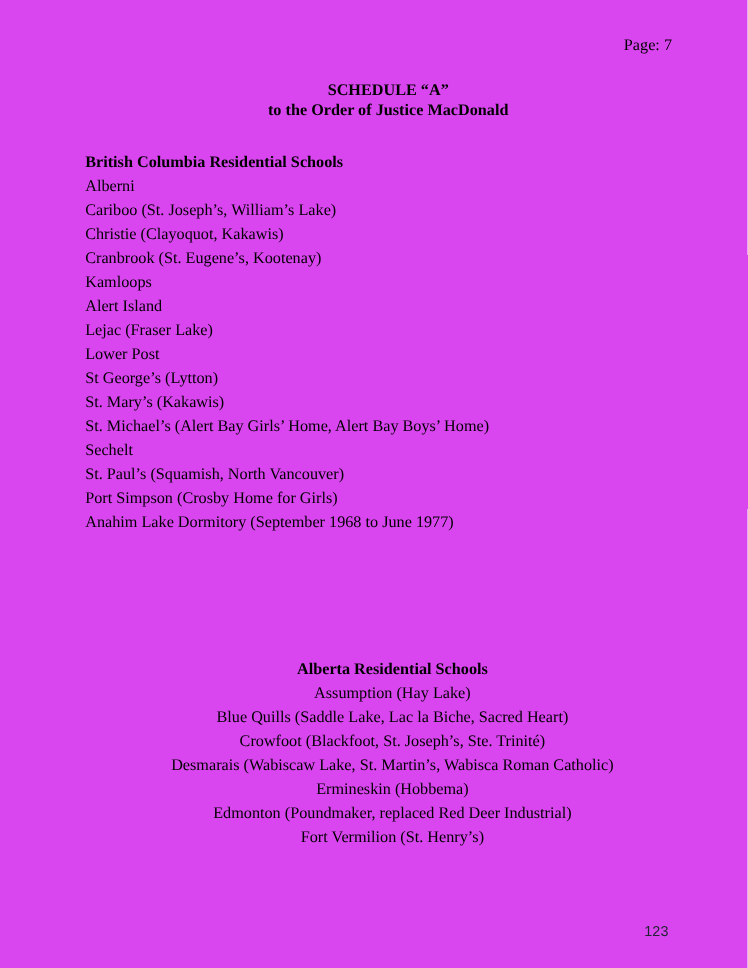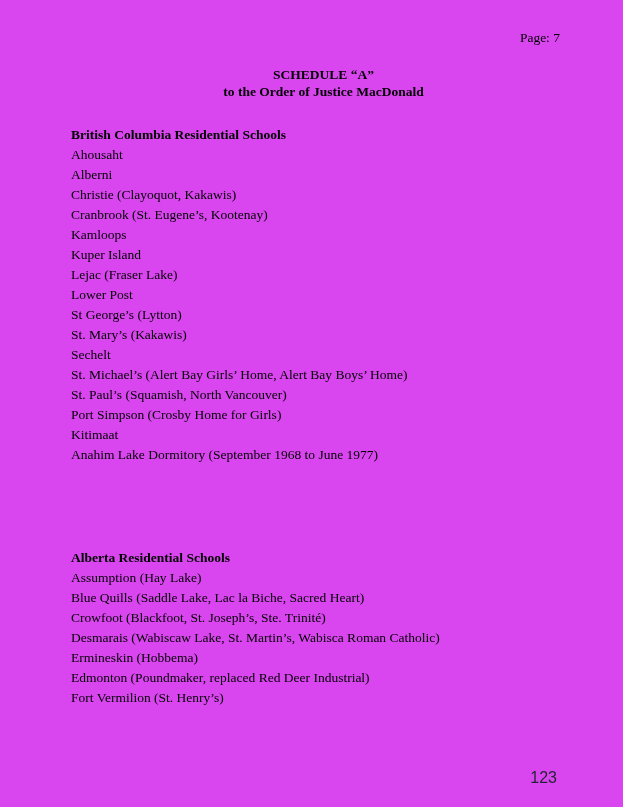--- a/index.html
+++ b/index.html
@@ -42,66 +42,65 @@
     font-size: 13.5px;
   }
   .section {
     position: absolute;
     left: 71px;
     right: 40px;
     font-size: 13.5px;
     line-height: 20px;
   }
   .section-bc { top: 125px; }
-  .section-ab { top: 548px; }
+  .section-ab { top: 548px; text-align: center; }
   .section-heading {
     font-weight: bold;
   }
   .list-item {
     white-space: nowrap;
   }
   .footer-num {
     position: absolute;
     top: 769px;
     right: 66px;
     font-family: "Liberation Sans", sans-serif;
-    font-size: 16px;
+    font-size: 12px;
     color: #1f2430;
   }
 </style>
 </head>
 <body>
 
 <div class="page">
 
   <div class="header-num">Page: 7</div>
 
   <div class="title-block">
     <div>SCHEDULE “A”</div>
     <div>to the Order of Justice MacDonald</div>
   </div>
 
 
   <div class="section section-bc">
     <div class="section-heading">British Columbia Residential Schools</div>
-    <div class="list-item">Ahousaht</div>
     <div class="list-item">Alberni</div>
+    <div class="list-item">Cariboo (St. Joseph’s, William’s Lake)</div>
     <div class="list-item">Christie (Clayoquot, Kakawis)</div>
     <div class="list-item">Cranbrook (St. Eugene’s, Kootenay)</div>
     <div class="list-item">Kamloops</div>
-    <div class="list-item">Kuper Island</div>
+    <div class="list-item">Alert Island</div>
     <div class="list-item">Lejac (Fraser Lake)</div>
     <div class="list-item">Lower Post</div>
     <div class="list-item">St George’s (Lytton)</div>
     <div class="list-item">St. Mary’s (Kakawis)</div>
+    <div class="list-item">St. Michael’s (Alert Bay Girls’ Home, Alert Bay Boys’ Home)</div>
     <div class="list-item">Sechelt</div>
-    <div class="list-item">St. Michael’s (Alert Bay Girls’ Home, Alert Bay Boys’ Home)</div>
     <div class="list-item">St. Paul’s (Squamish, North Vancouver)</div>
     <div class="list-item">Port Simpson (Crosby Home for Girls)</div>
-    <div class="list-item">Kitimaat</div>
     <div class="list-item">Anahim Lake Dormitory (September 1968 to June 1977)</div>
   </div>
 
   <div class="section section-ab">
     <div class="section-heading">Alberta Residential Schools</div>
     <div class="list-item">Assumption (Hay Lake)</div>
     <div class="list-item">Blue Quills (Saddle Lake, Lac la Biche, Sacred Heart)</div>
     <div class="list-item">Crowfoot (Blackfoot, St. Joseph’s, Ste. Trinité)</div>
     <div class="list-item">Desmarais (Wabiscaw Lake, St. Martin’s, Wabisca Roman Catholic)</div>
     <div class="list-item">Ermineskin (Hobbema)</div>

